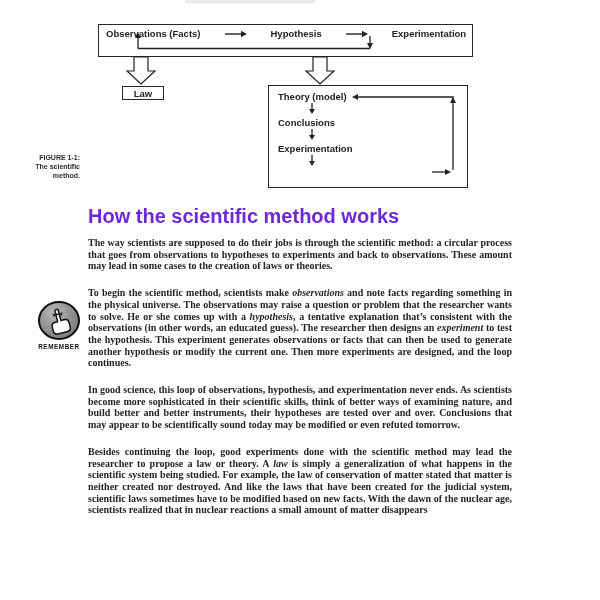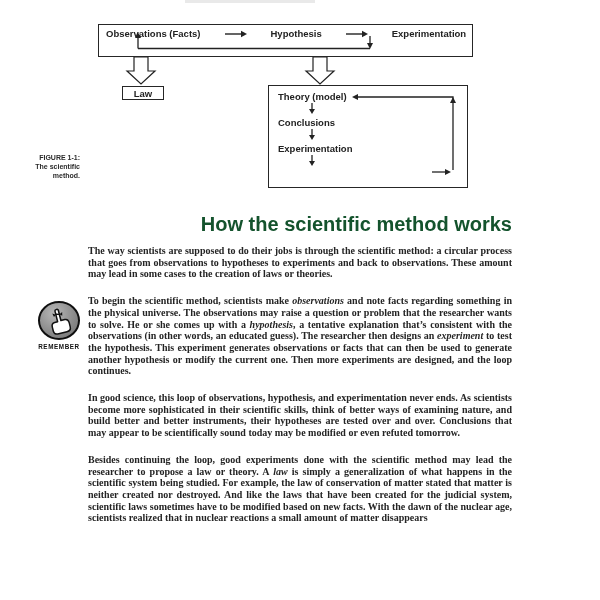--- a/index.html
+++ b/index.html
@@ -24,22 +24,22 @@
   .caption .cap-label{font-weight:bold;}
   
   .remember{position:absolute;left:35px;top:301px;width:48px;text-align:center;}
   .rem-circle{width:42px;height:39px;margin:0 auto;border:2.5px solid #0f0f0f;border-radius:50%;
               background:radial-gradient(circle at 38% 30%, #b8b8b8, #8d8d8d 55%, #6e6e6e);
               display:flex;align-items:center;justify-content:center;box-sizing:border-box;}
   .rem-label{margin-top:3px;font-size:6.3px;font-weight:bold;letter-spacing:.6px;color:#111;}
   
   .article{position:absolute;left:88px;top:205px;width:424px;color:#242424;}
   .article h1{
-    margin:8px 0 9px 0;font-family:"Liberation Sans",sans-serif;font-weight:bold;
-    font-size:20px;line-height:23px;color:#14532d;letter-spacing:0;text-align:right;
+    margin:0 0 9px 0;font-family:"Liberation Sans",sans-serif;font-weight:bold;
+    font-size:20px;line-height:23px;color:#6d28d9;letter-spacing:0;
   }
   .article p{
     margin:0 0 15px 0;font-family:"Liberation Serif","DejaVu Serif",serif;
     font-size:10px;line-height:11.7px;font-weight:700;text-align:justify;
   }
   .article p em{font-style:italic;}
 </style>
 </head>
 <body>
 

